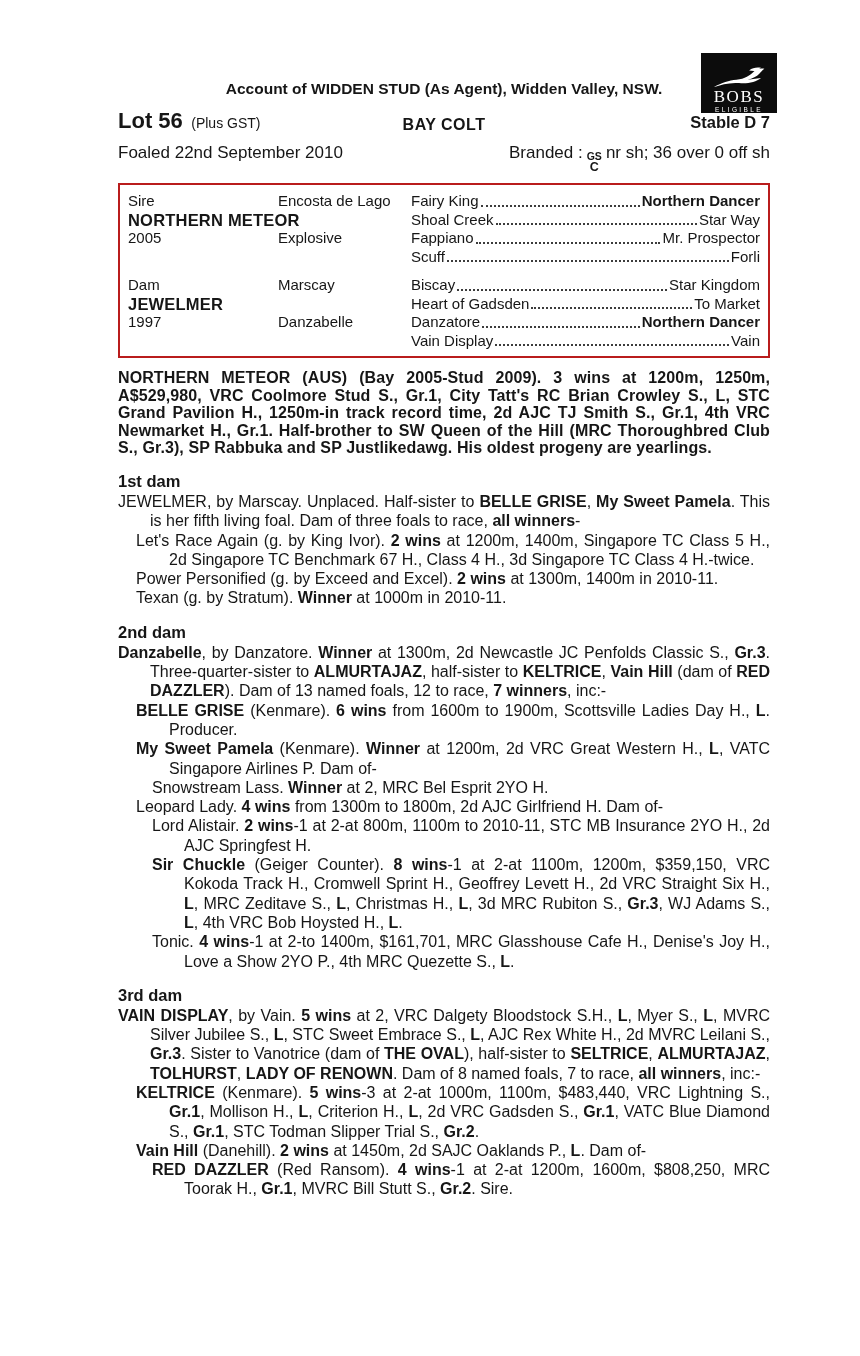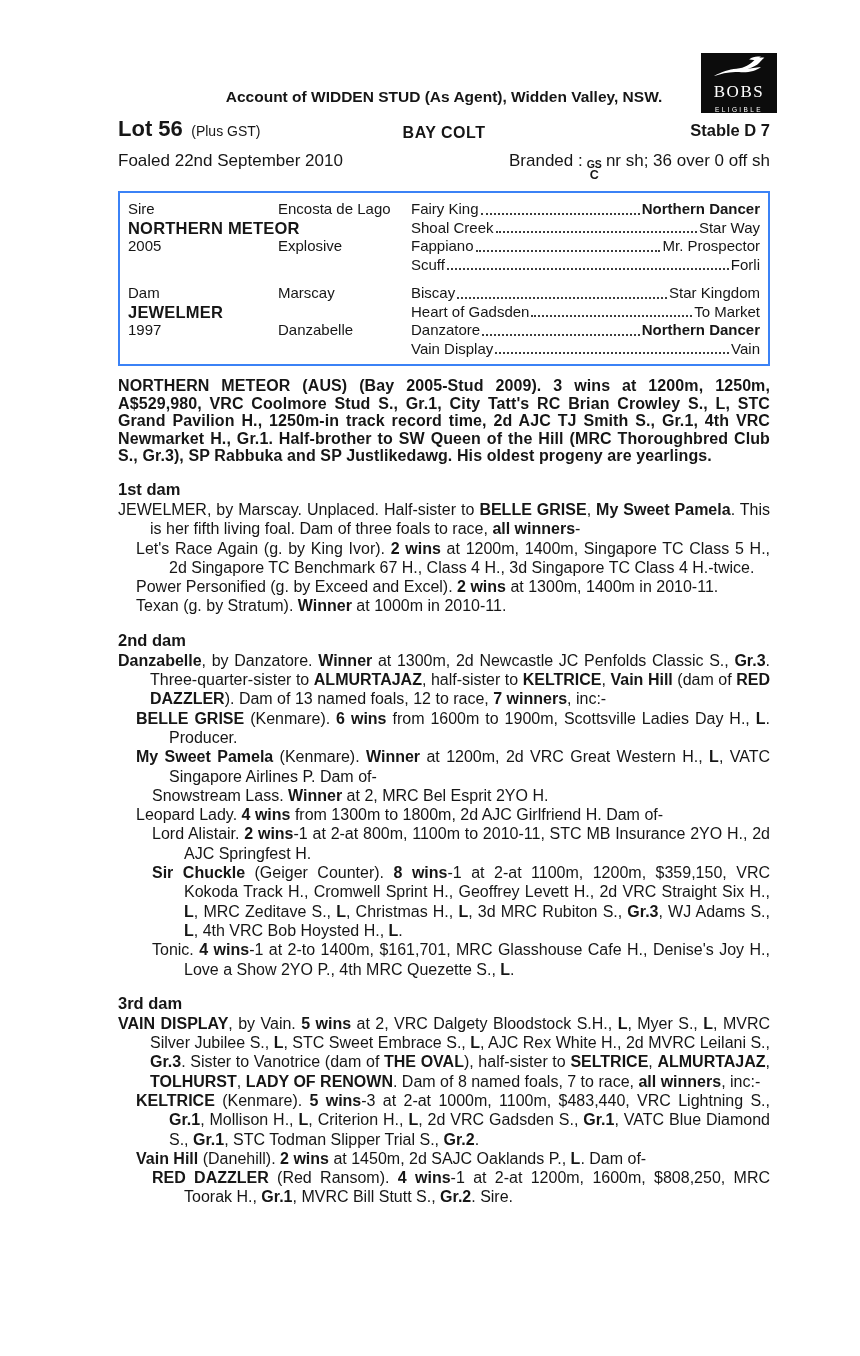--- a/index.html
+++ b/index.html
@@ -5,40 +5,40 @@
   html,body { margin:0; padding:0; background:#fff; }
   .page {
     position:relative; width:860px; height:1356px; background:#ffffff;
     color:#161616; font-family:"Liberation Sans", sans-serif;
     -webkit-font-smoothing:antialiased; overflow:hidden;
   }
   
   .bobs {
     position:absolute; left:701px; top:53px; width:76px; height:60px;
     background:#0c0c0c; color:#fff; display:flex; flex-direction:column;
-    align-items:center; justify-content:space-between; box-sizing:border-box; padding-top:3px;
+    align-items:center; justify-content:flex-end; box-sizing:border-box; padding-top:3px;
   }
   .bobs-word { font-family:"Liberation Serif", serif; font-size:17px; line-height:16px; letter-spacing:1.5px; }
   .bobs-sub { font-size:6.5px; line-height:7px; letter-spacing:2.4px; margin-top:1px; }
   
-  .content { position:absolute; left:118px; top:88px; width:652px; }
+  .content { position:absolute; left:118px; top:80px; width:652px; }
   .account { font-weight:bold; font-size:15.5px; text-align:center; line-height:18px; }
   .lot-row { position:relative; height:31px; margin-top:5px; }
   .lot-left { position:absolute; left:0; bottom:0; white-space:nowrap; }
   .lot-label { font-size:22px; font-weight:bold;margin-top:32px; }
   .plus-gst { font-size:14px; margin-left:4px; }
   .horse-desc { position:absolute; left:0; right:0; bottom:0; text-align:center; font-size:16px; font-weight:bold; letter-spacing:0.5px; }
   .stable { position:absolute; right:0; bottom:2px; font-size:16.5px; font-weight:bold; }
   .foaled-row { display:flex; justify-content:space-between; align-items:baseline; margin-top:9px; font-size:17px; line-height:20px; }
   .brand-stack { display:inline-flex; flex-direction:column; align-items:center; vertical-align:-2px; margin:0 4px; }
   .brand-top { font-size:10.5px; font-weight:bold; line-height:9px; }
   .brand-bottom { font-size:12.5px; font-weight:bold; line-height:12px; }
   
   .ped-table {
-    margin-top:10px; border:2px solid #3b82f6; padding:7px 8px 6px 8px;
+    margin-top:10px; border:2px solid #b91c1c; padding:7px 8px 6px 8px;
     display:flex; font-size:15px; box-sizing:border-box;
   }
   .ped-col1 { width:150px; }
   .ped-col2 { width:133px; }
   .ped-col3 { flex:1; min-width:0; }
   .slot { height:18.5px; line-height:18.5px; white-space:nowrap; overflow:visible; }
   .slot.name { font-weight:bold; font-size:16.5px; letter-spacing:0.2px; }
   .tgap { height:10px; }
   .leader { display:flex; height:18.5px; line-height:18.5px; }
   .leader span { white-space:nowrap; }

